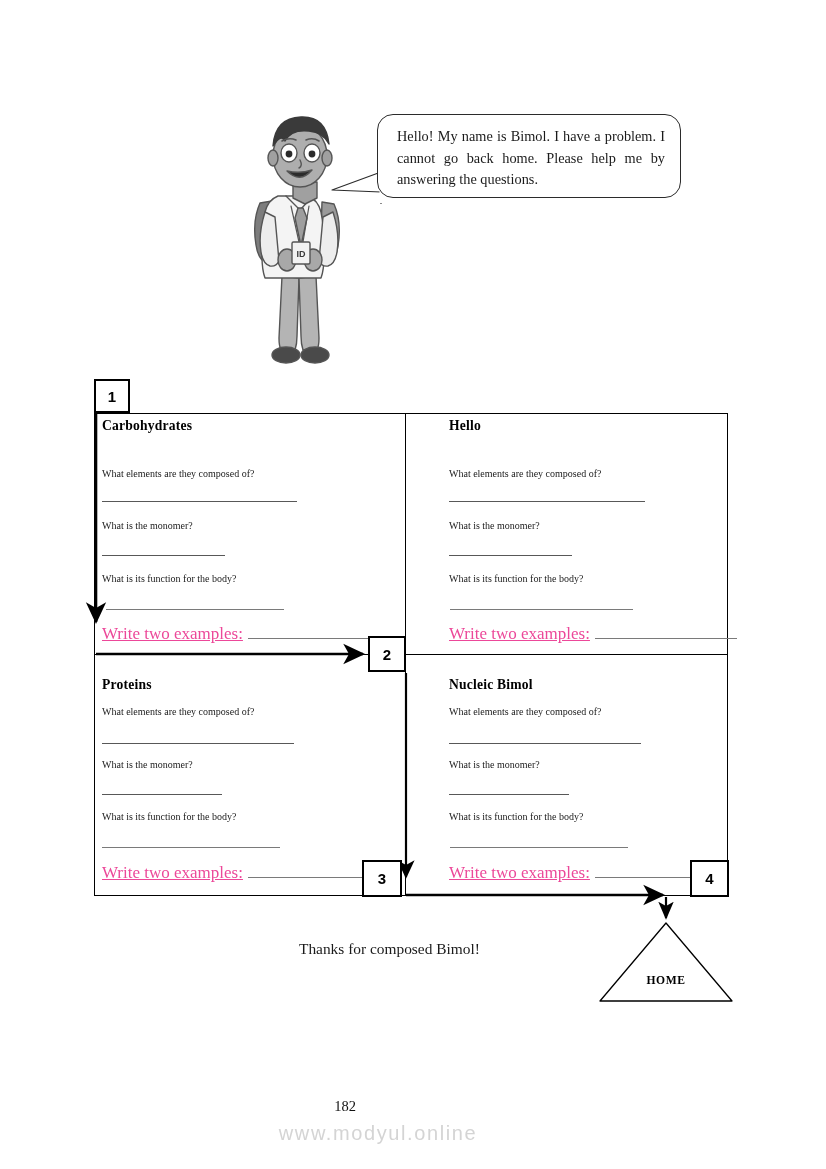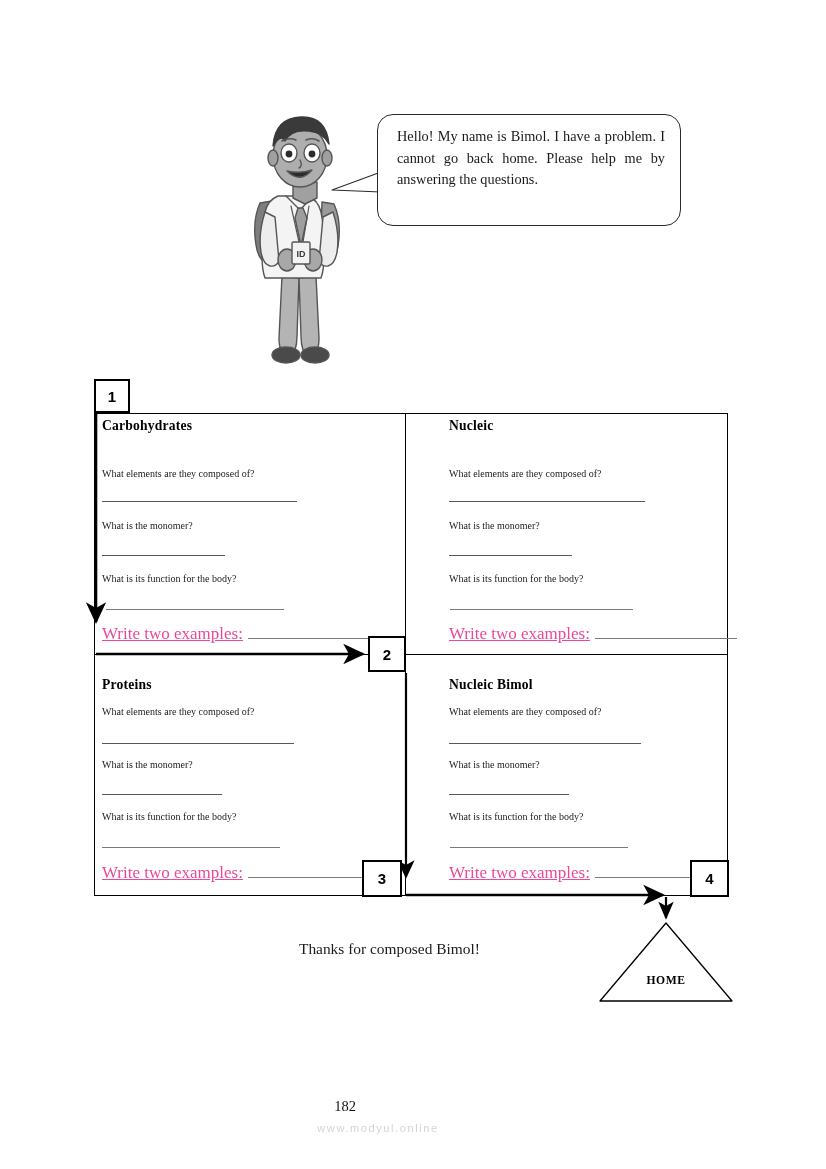--- a/index.html
+++ b/index.html
@@ -27,21 +27,21 @@
     width: 122px;
     height: 262px;
   }
 
   
   .bubble {
     position: absolute;
     left: 377px;
     top: 114px;
     width: 304px;
-    height: 112px;
+    height: 84px;
     border: 1px solid #2b2b2b;
     border-radius: 16px;
     background: #ffffff;
     box-sizing: border-box;
   }
   .bubble-text {
     position: absolute;
     left: 19px;
     top: 11px;
     width: 268px;
@@ -207,21 +207,21 @@
     font-size: 14.5px;
     color: #111111;
   }
   .watermark {
     position: absolute;
     left: 0;
     top: 1122px;
     width: 756px;
     text-align: center;
     font-family: "Liberation Sans", sans-serif;
-    font-size: 11px;
+    font-size: 20px;
     letter-spacing: 1.6px;
     color: #d4d4d4;
   }
 </style>
 </head>
 <body>
 
 <div id="page">
 
   <div class="character">
@@ -301,21 +301,21 @@
       <div class="qline" style="left:8px; top:160px;">What is its function for the body?</div>
       <div class="blank" style="left:12px; top:196px; width:178px; border-color:#7a7a7a;"></div>
       <div class="examples-row" style="left:8px; top:211px;">
         <span>Write two examples:</span><span class="blank-inline" style="width:130px;"></span>
       </div>
     </div>
   </div>
 
   <div class="cell cell-tr">
     <div class="cell-inner">
-      <div class="cell-title" style="left:43px; top:5px;">Nucleic</div>
+      <div class="cell-title" style="left:43px; top:5px;">Hello</div>
       <div class="qline" style="left:43px; top:55px;">What elements are they composed of?</div>
       <div class="blank" style="left:43px; top:88px; width:196px;"></div>
       <div class="qline" style="left:43px; top:107px;">What is the monomer?</div>
       <div class="blank" style="left:43px; top:142px; width:123px;"></div>
       <div class="qline" style="left:43px; top:160px;">What is its function for the body?</div>
       <div class="blank" style="left:44px; top:196px; width:183px; border-color:#7a7a7a;"></div>
       <div class="examples-row" style="left:43px; top:211px;">
         <span>Write two examples:</span><span class="blank-inline" style="width:142px;"></span>
       </div>
     </div>

